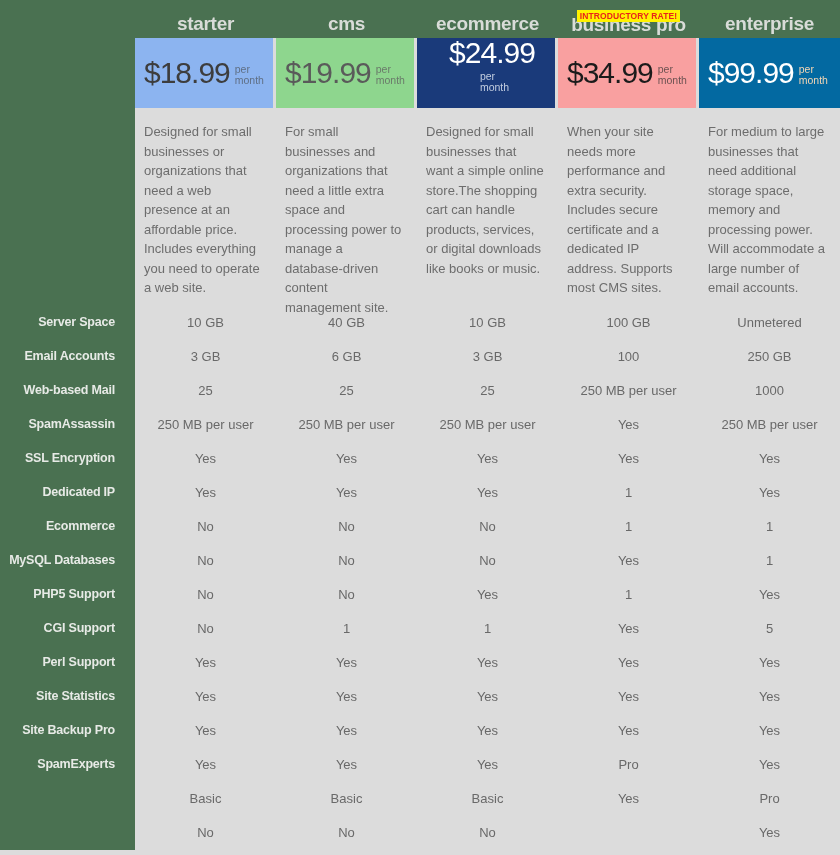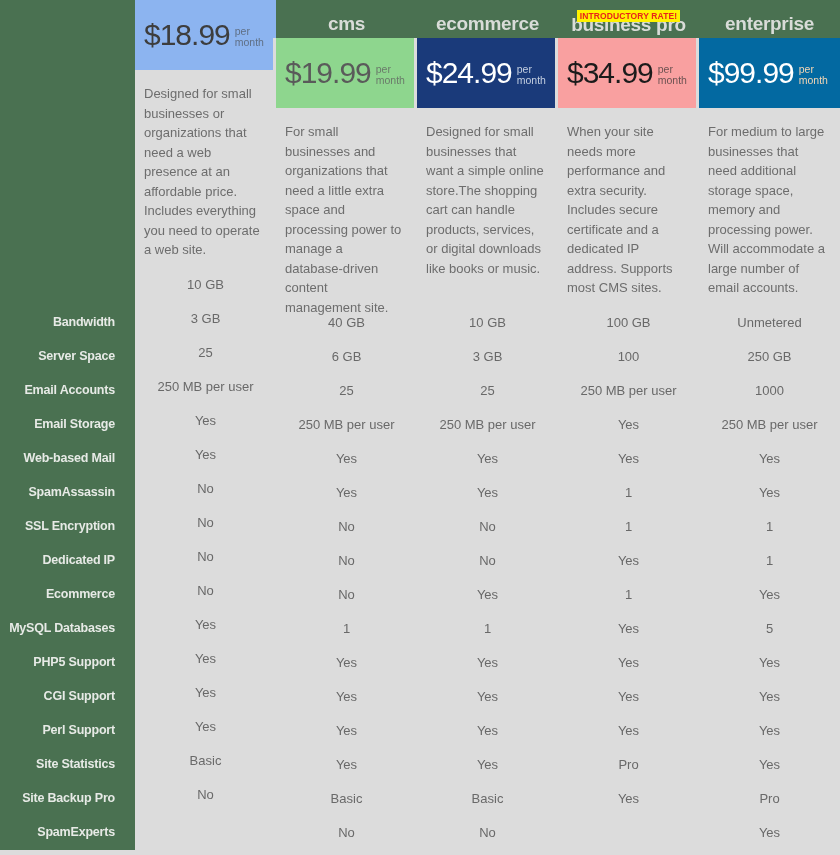--- a/index.html
+++ b/index.html
@@ -177,40 +177,41 @@
 </style>
 </head>
 <body>
 
 <div id="page">
 
   <div id="sidebar"></div>
   <div id="header-strip"></div>
 
   <div id="labels">
-      <div class="label-row">Bandwidth</div>
       <div class="label-row">Server Space</div>
       <div class="label-row">Email Accounts</div>
-      <div class="label-row">Email Storage</div>
       <div class="label-row">Web-based Mail</div>
       <div class="label-row">SpamAssassin</div>
       <div class="label-row">SSL Encryption</div>
       <div class="label-row">Dedicated IP</div>
       <div class="label-row">Ecommerce</div>
       <div class="label-row">MySQL Databases</div>
       <div class="label-row">PHP5 Support</div>
       <div class="label-row">CGI Support</div>
       <div class="label-row">Perl Support</div>
       <div class="label-row">Site Statistics</div>
       <div class="label-row">Site Backup Pro</div>
       <div class="label-row">SpamExperts</div>
     </div>
 
   <div id="columns">
       <div class="col">
+        <div style="position: relative;">
+          <div class="col-name">starter</div>
+        </div>
         <div class="price-banner" style="background: rgb(140, 180, 240);">
           <div class="price-amount" style="color: rgb(61, 61, 61);">$18.99</div>
           <div class="price-per" style="color: rgb(95, 111, 133);">
             <span>per</span>
             <span>month</span>
           </div>
         </div>
         <div class="desc">Designed for small businesses or organizations that need a web presence at an affordable price. Includes everything you need to operate a web site.</div>
         <div class="cells">
           <div class="cell">10 GB</div>
@@ -259,21 +260,21 @@
           <div class="cell">Yes</div>
           <div class="cell">Yes</div>
           <div class="cell">Basic</div>
           <div class="cell">No</div>
         </div>
       </div>
       <div class="col">
         <div style="position: relative;">
           <div class="col-name">ecommerce</div>
         </div>
-        <div class="price-banner" style="background: rgb(26, 58, 122);">
+        <div class="price-banner" style="background: rgb(26, 58, 122); flex-direction: column;">
           <div class="price-amount" style="color: rgb(255, 255, 255);">$24.99</div>
           <div class="price-per" style="color: rgb(195, 206, 224);">
             <span>per</span>
             <span>month</span>
           </div>
         </div>
         <div class="desc">Designed for small businesses that want a simple online store.The shopping cart can handle products, services, or digital downloads like books or music.</div>
         <div class="cells">
           <div class="cell">10 GB</div>
           <div class="cell">3 GB</div>

